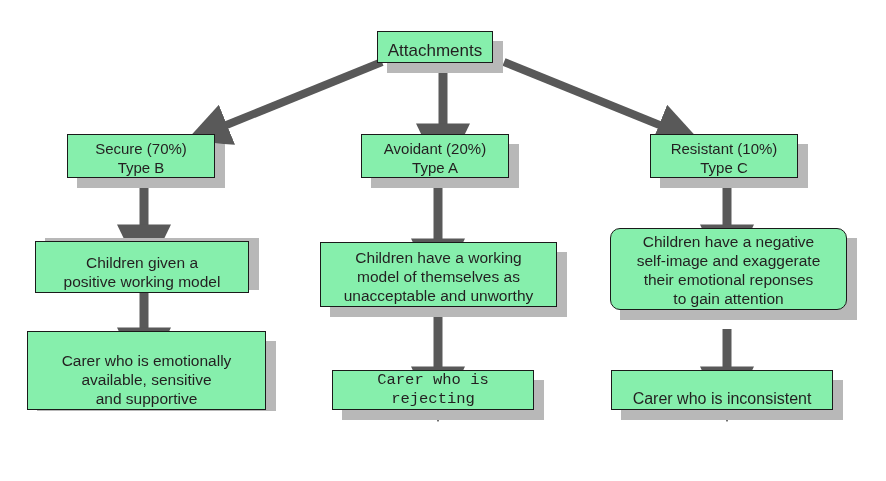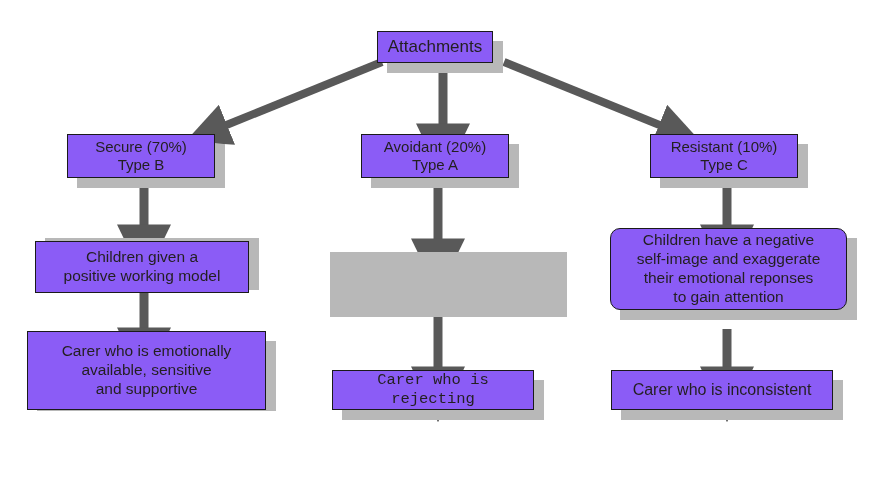--- a/index.html
+++ b/index.html
@@ -21,25 +21,25 @@
     position: absolute;
     left: 0;
     top: 0;
     width: 886px;
     height: 481px;
     pointer-events: none;
   }
   .node {
     position: absolute;
     box-sizing: border-box;
-    background: #8b5cf6;
+    background: #86efac;
     border: 1.6px solid #1a1a1a;
     color: #231f20;
     display: flex;
-    align-items: center;
+    align-items: flex-end;
     justify-content: center;
     text-align: center;
     line-height: 1.22;
     z-index: 3;
   }
   .node-shadow {
     position: absolute;
     background: #b8b8b8;
     z-index: 1;
   }
@@ -110,20 +110,25 @@
   <div class="node" style="left:650px; top:134px; width:148px; height:44px; font-size:15px;">
     <span class="node-text">Resistant (10%)
 Type C</span>
   </div>
 
   <div class="node" style="left:35px; top:241px; width:214px; height:52px; font-size:15.5px;">
     <span class="node-text">Children given a
 positive working model</span>
   </div>
 
+  <div class="node" style="left:320px; top:242px; width:237px; height:65px; font-size:15.5px;">
+    <span class="node-text">Children have a working
+model of themselves as
+unacceptable and unworthy</span>
+  </div>
 
   <div class="node" style="left:610px; top:228px; width:237px; height:82px; font-size:15.5px;border-radius:10px;">
     <span class="node-text">Children have a negative
 self-image and exaggerate
 their emotional reponses
 to gain attention</span>
   </div>
 
   <div class="node" style="left:27px; top:331px; width:239px; height:79px; font-size:15.5px;">
     <span class="node-text">Carer who is emotionally

